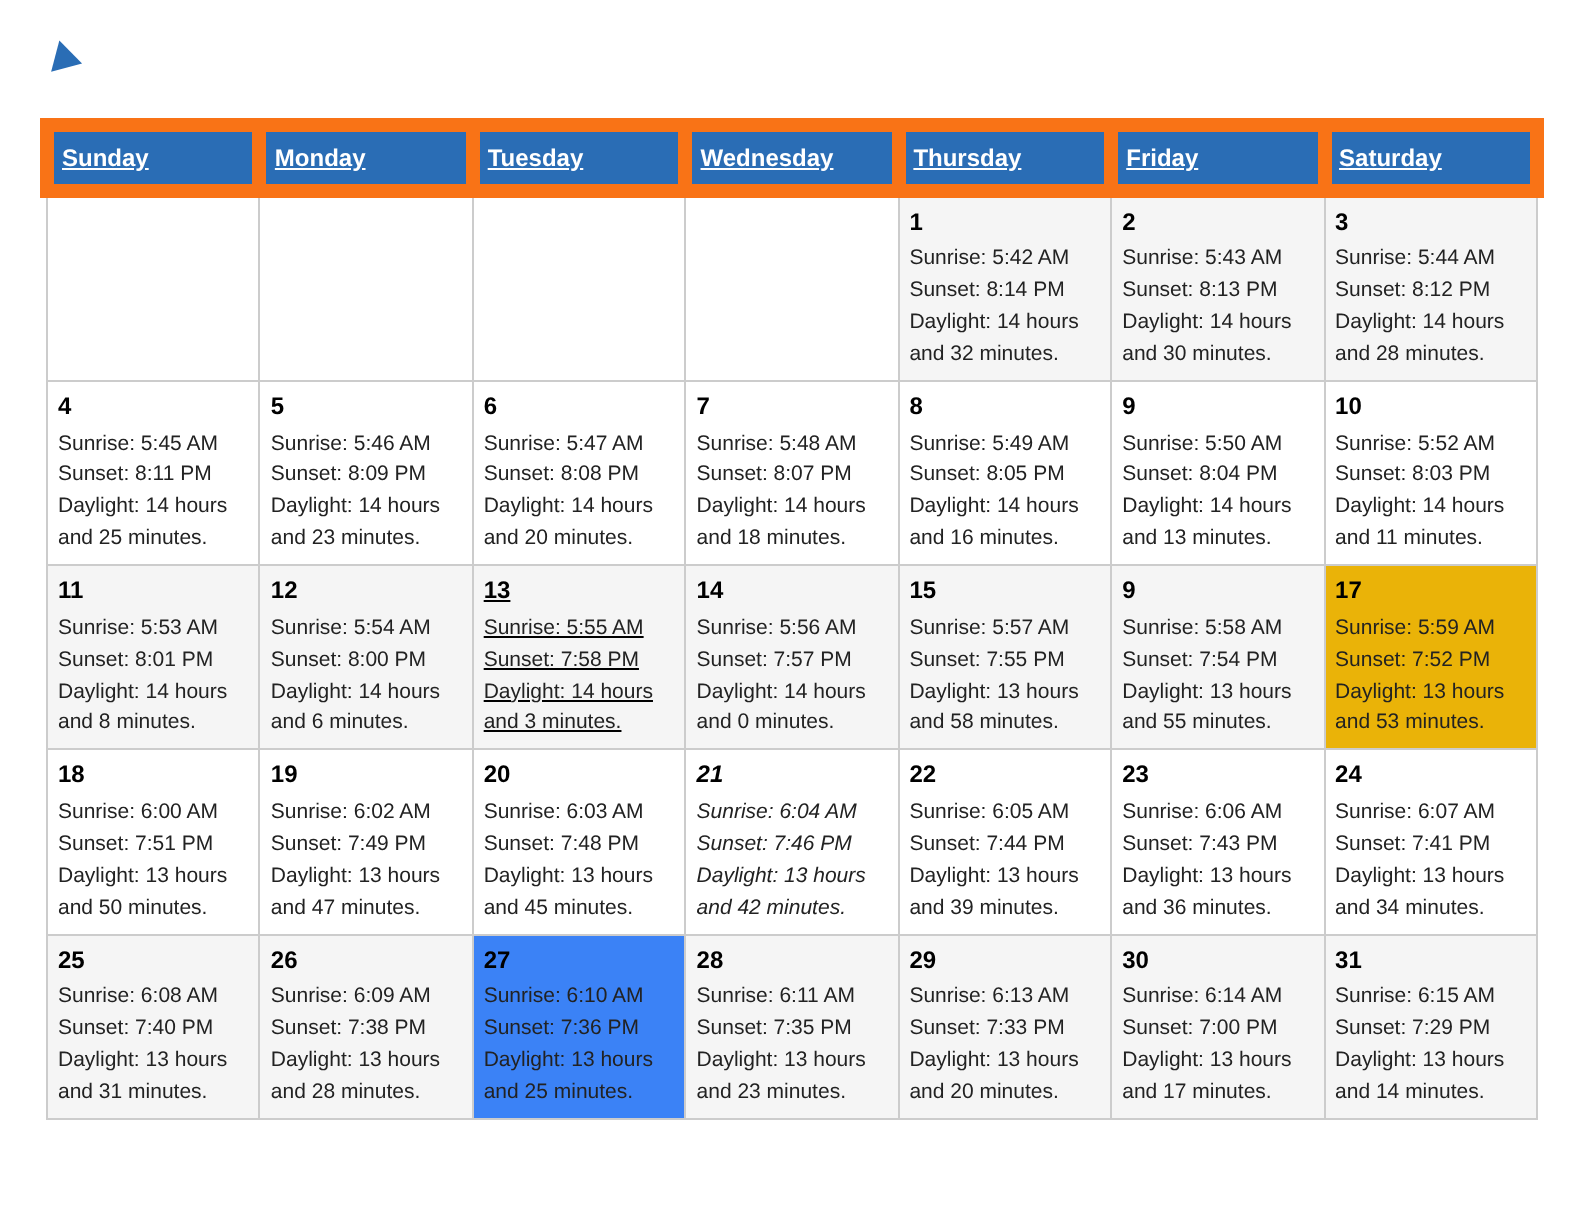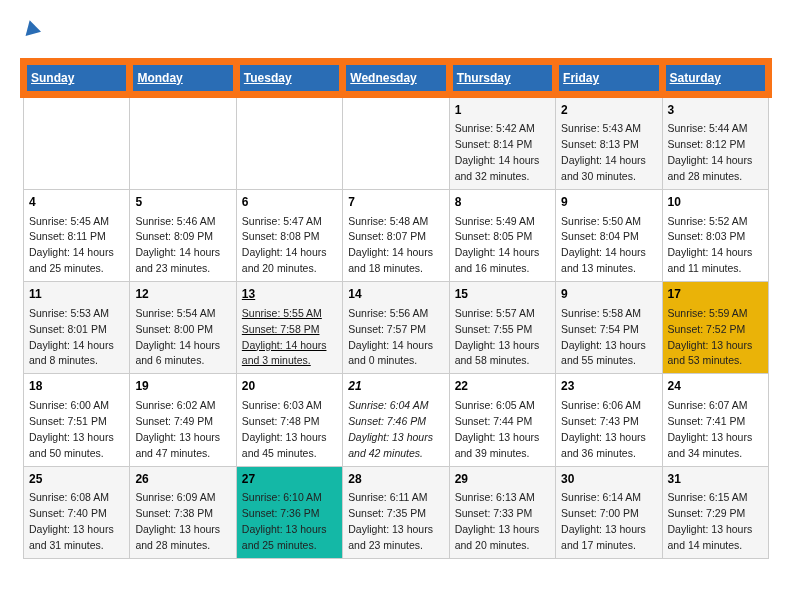--- a/index.html
+++ b/index.html
@@ -150,20 +150,20 @@
         <td style="background: rgb(255, 255, 255); margin-top: 28px;"><span class="day-num">19</span><span class="day-info">Sunrise: 6:02 AM</span><br><span class="day-info">Sunset: 7:49 PM</span><br><span class="day-info">Daylight: 13 hours</span><br><span class="day-info">and 47 minutes.</span><br></td>
         <td style="background: rgb(255, 255, 255);"><span class="day-num">20</span><span class="day-info">Sunrise: 6:03 AM</span><br><span class="day-info">Sunset: 7:48 PM</span><br><span class="day-info">Daylight: 13 hours</span><br><span class="day-info">and 45 minutes.</span><br></td>
         <td style="background: rgb(255, 255, 255); font-style: italic;"><span class="day-num">21</span><span class="day-info">Sunrise: 6:04 AM</span><br><span class="day-info">Sunset: 7:46 PM</span><br><span class="day-info">Daylight: 13 hours</span><br><span class="day-info">and 42 minutes.</span><br></td>
         <td style="background: rgb(255, 255, 255);"><span class="day-num">22</span><span class="day-info">Sunrise: 6:05 AM</span><br><span class="day-info">Sunset: 7:44 PM</span><br><span class="day-info">Daylight: 13 hours</span><br><span class="day-info">and 39 minutes.</span><br></td>
         <td style="background: rgb(255, 255, 255);"><span class="day-num">23</span><span class="day-info">Sunrise: 6:06 AM</span><br><span class="day-info">Sunset: 7:43 PM</span><br><span class="day-info">Daylight: 13 hours</span><br><span class="day-info">and 36 minutes.</span><br></td>
         <td style="background: rgb(255, 255, 255);"><span class="day-num">24</span><span class="day-info">Sunrise: 6:07 AM</span><br><span class="day-info">Sunset: 7:41 PM</span><br><span class="day-info">Daylight: 13 hours</span><br><span class="day-info">and 34 minutes.</span><br></td>
       </tr>
       <tr>
         <td style="background: rgb(245, 245, 245);"><span class="day-num">25</span><span class="day-info">Sunrise: 6:08 AM</span><br><span class="day-info">Sunset: 7:40 PM</span><br><span class="day-info">Daylight: 13 hours</span><br><span class="day-info">and 31 minutes.</span><br></td>
         <td style="background: rgb(245, 245, 245);"><span class="day-num">26</span><span class="day-info">Sunrise: 6:09 AM</span><br><span class="day-info">Sunset: 7:38 PM</span><br><span class="day-info">Daylight: 13 hours</span><br><span class="day-info">and 28 minutes.</span><br></td>
-        <td style="background: #14b8a6; margin-left: 28px;"><span class="day-num">27</span><span class="day-info">Sunrise: 6:10 AM</span><br><span class="day-info">Sunset: 7:36 PM</span><br><span class="day-info">Daylight: 13 hours</span><br><span class="day-info">and 25 minutes.</span><br></td>
+        <td style="background: #3b82f6; margin-left: 28px;"><span class="day-num">27</span><span class="day-info">Sunrise: 6:10 AM</span><br><span class="day-info">Sunset: 7:36 PM</span><br><span class="day-info">Daylight: 13 hours</span><br><span class="day-info">and 25 minutes.</span><br></td>
         <td style="background: rgb(245, 245, 245);"><span class="day-num">28</span><span class="day-info">Sunrise: 6:11 AM</span><br><span class="day-info">Sunset: 7:35 PM</span><br><span class="day-info">Daylight: 13 hours</span><br><span class="day-info">and 23 minutes.</span><br></td>
         <td style="background: rgb(245, 245, 245);"><span class="day-num">29</span><span class="day-info">Sunrise: 6:13 AM</span><br><span class="day-info">Sunset: 7:33 PM</span><br><span class="day-info">Daylight: 13 hours</span><br><span class="day-info">and 20 minutes.</span><br></td>
         <td style="background: rgb(245, 245, 245);"><span class="day-num">30</span><span class="day-info">Sunrise: 6:14 AM</span><br><span class="day-info">Sunset: 7:00 PM</span><br><span class="day-info">Daylight: 13 hours</span><br><span class="day-info">and 17 minutes.</span><br></td>
         <td style="background: rgb(245, 245, 245);"><span class="day-num">31</span><span class="day-info">Sunrise: 6:15 AM</span><br><span class="day-info">Sunset: 7:29 PM</span><br><span class="day-info">Daylight: 13 hours</span><br><span class="day-info">and 14 minutes.</span><br></td>
       </tr>
     </tbody>
 </table>
 
 </body></html>

